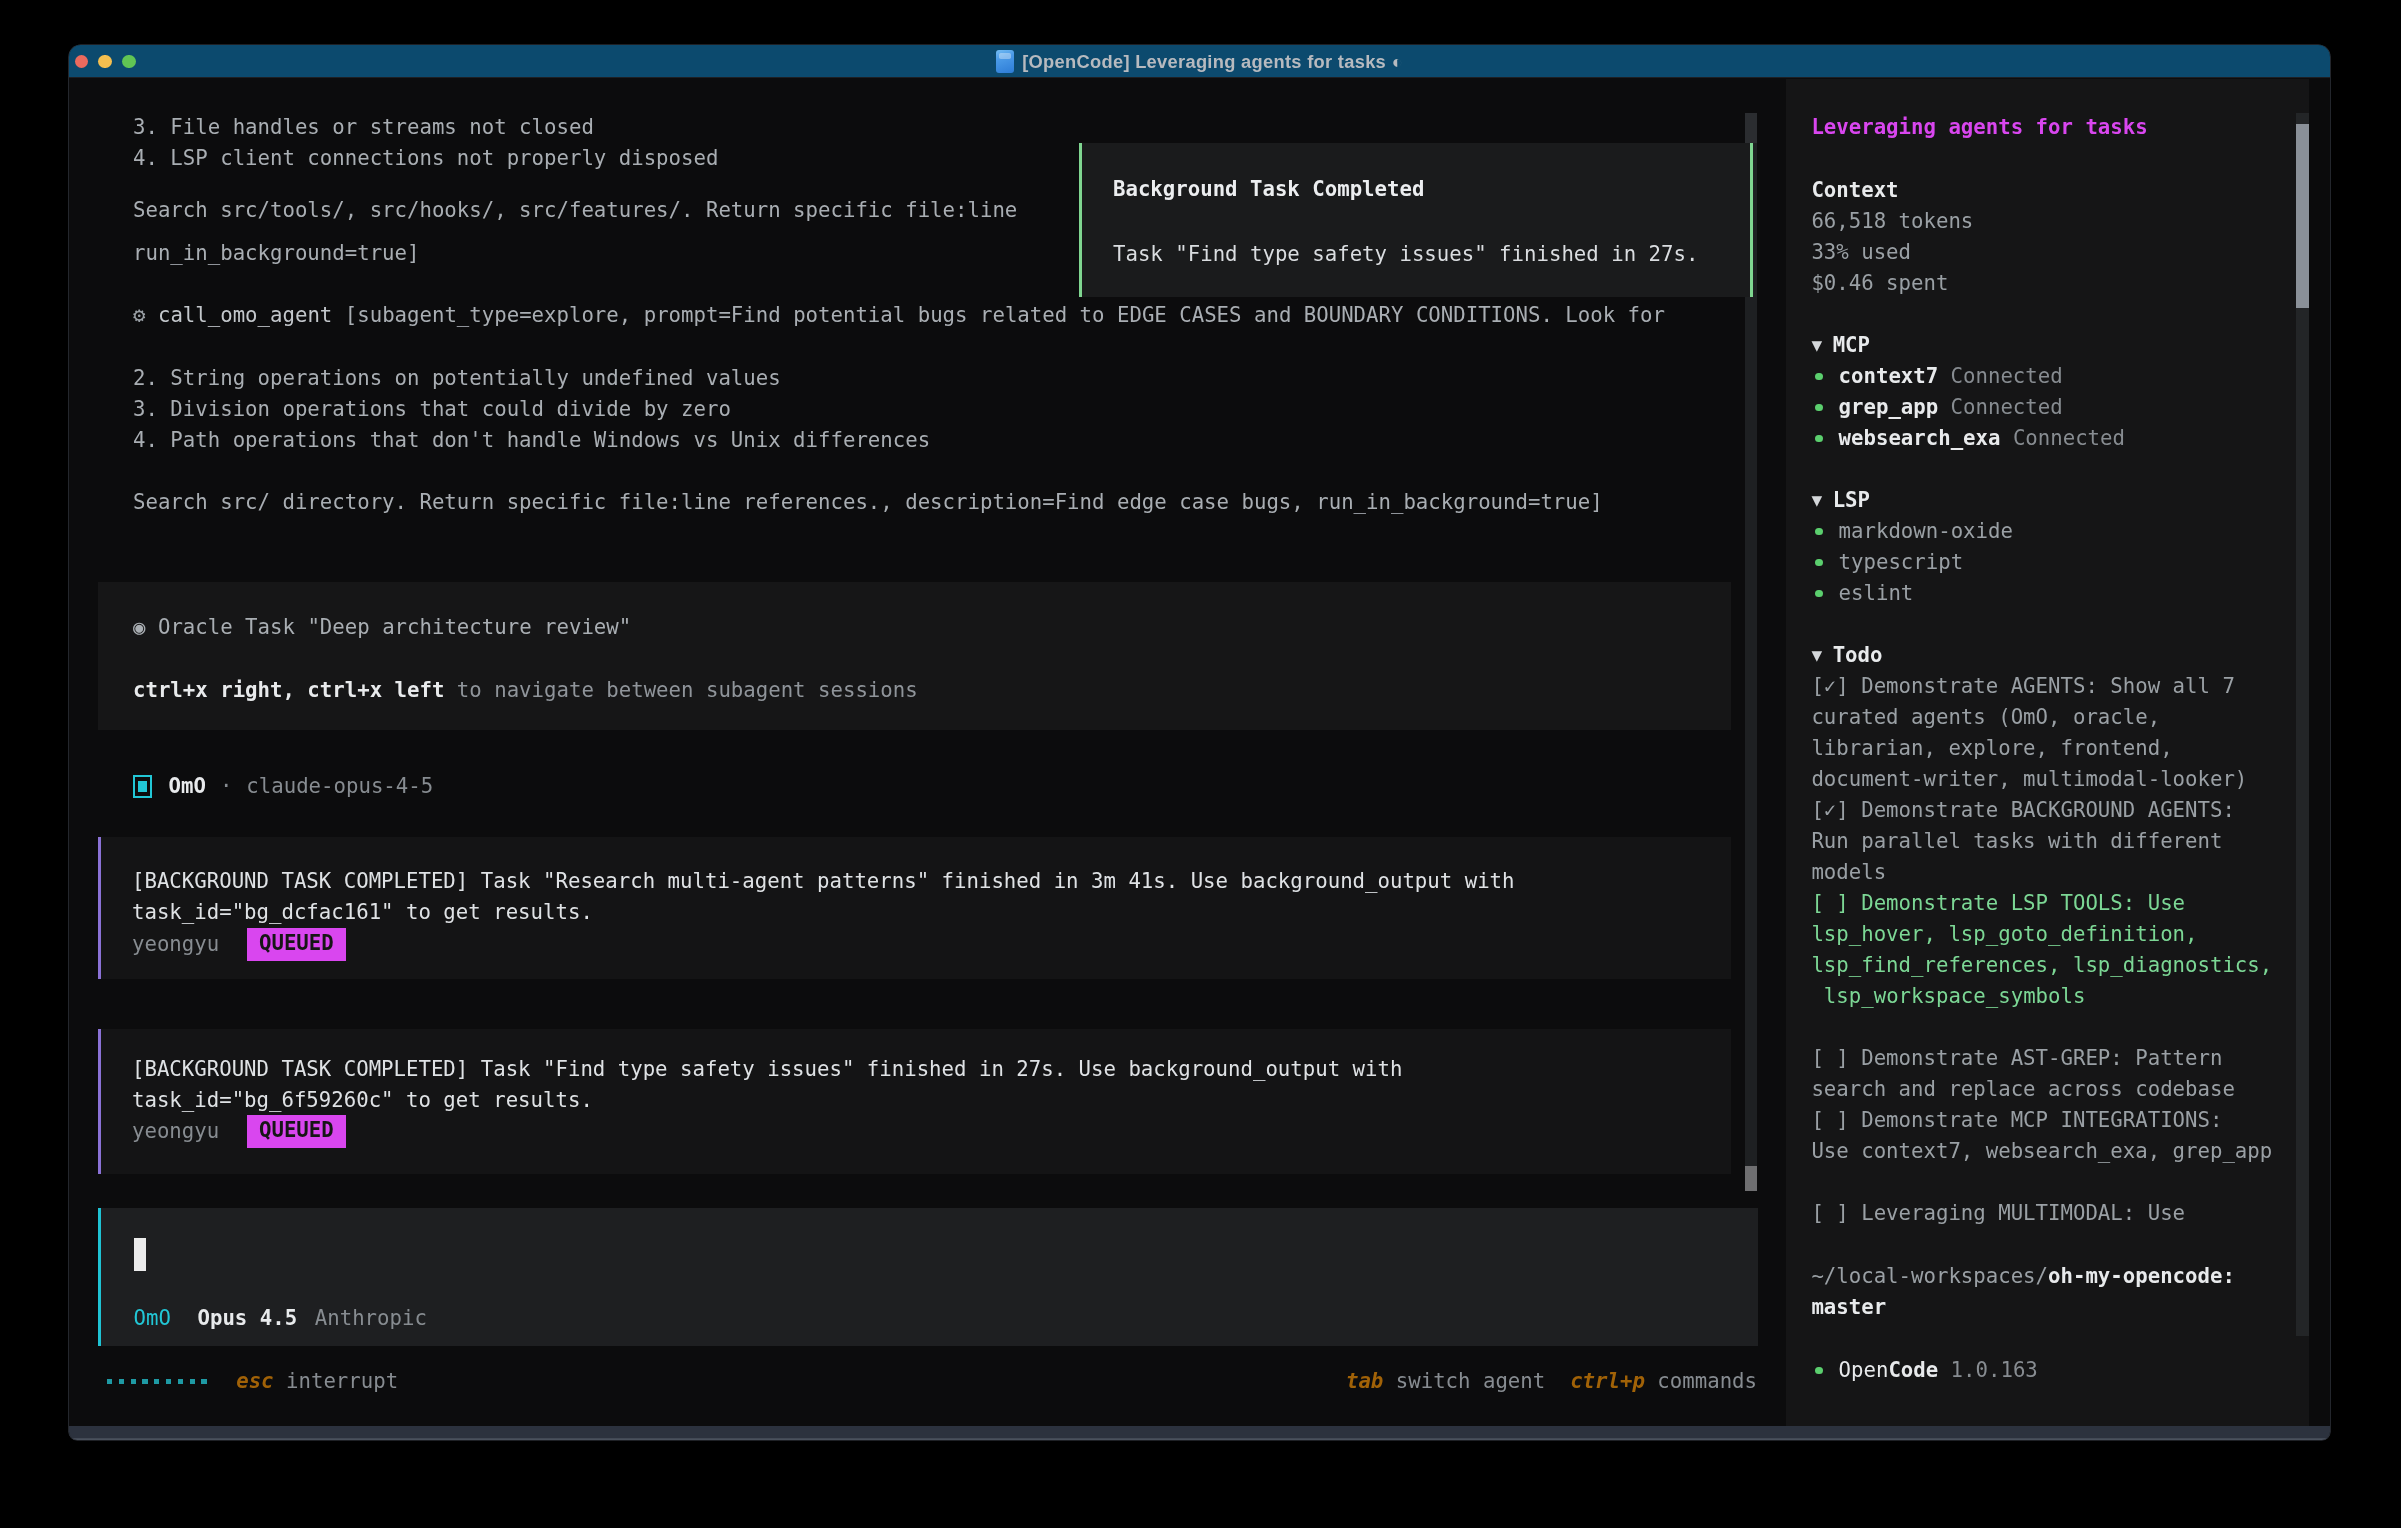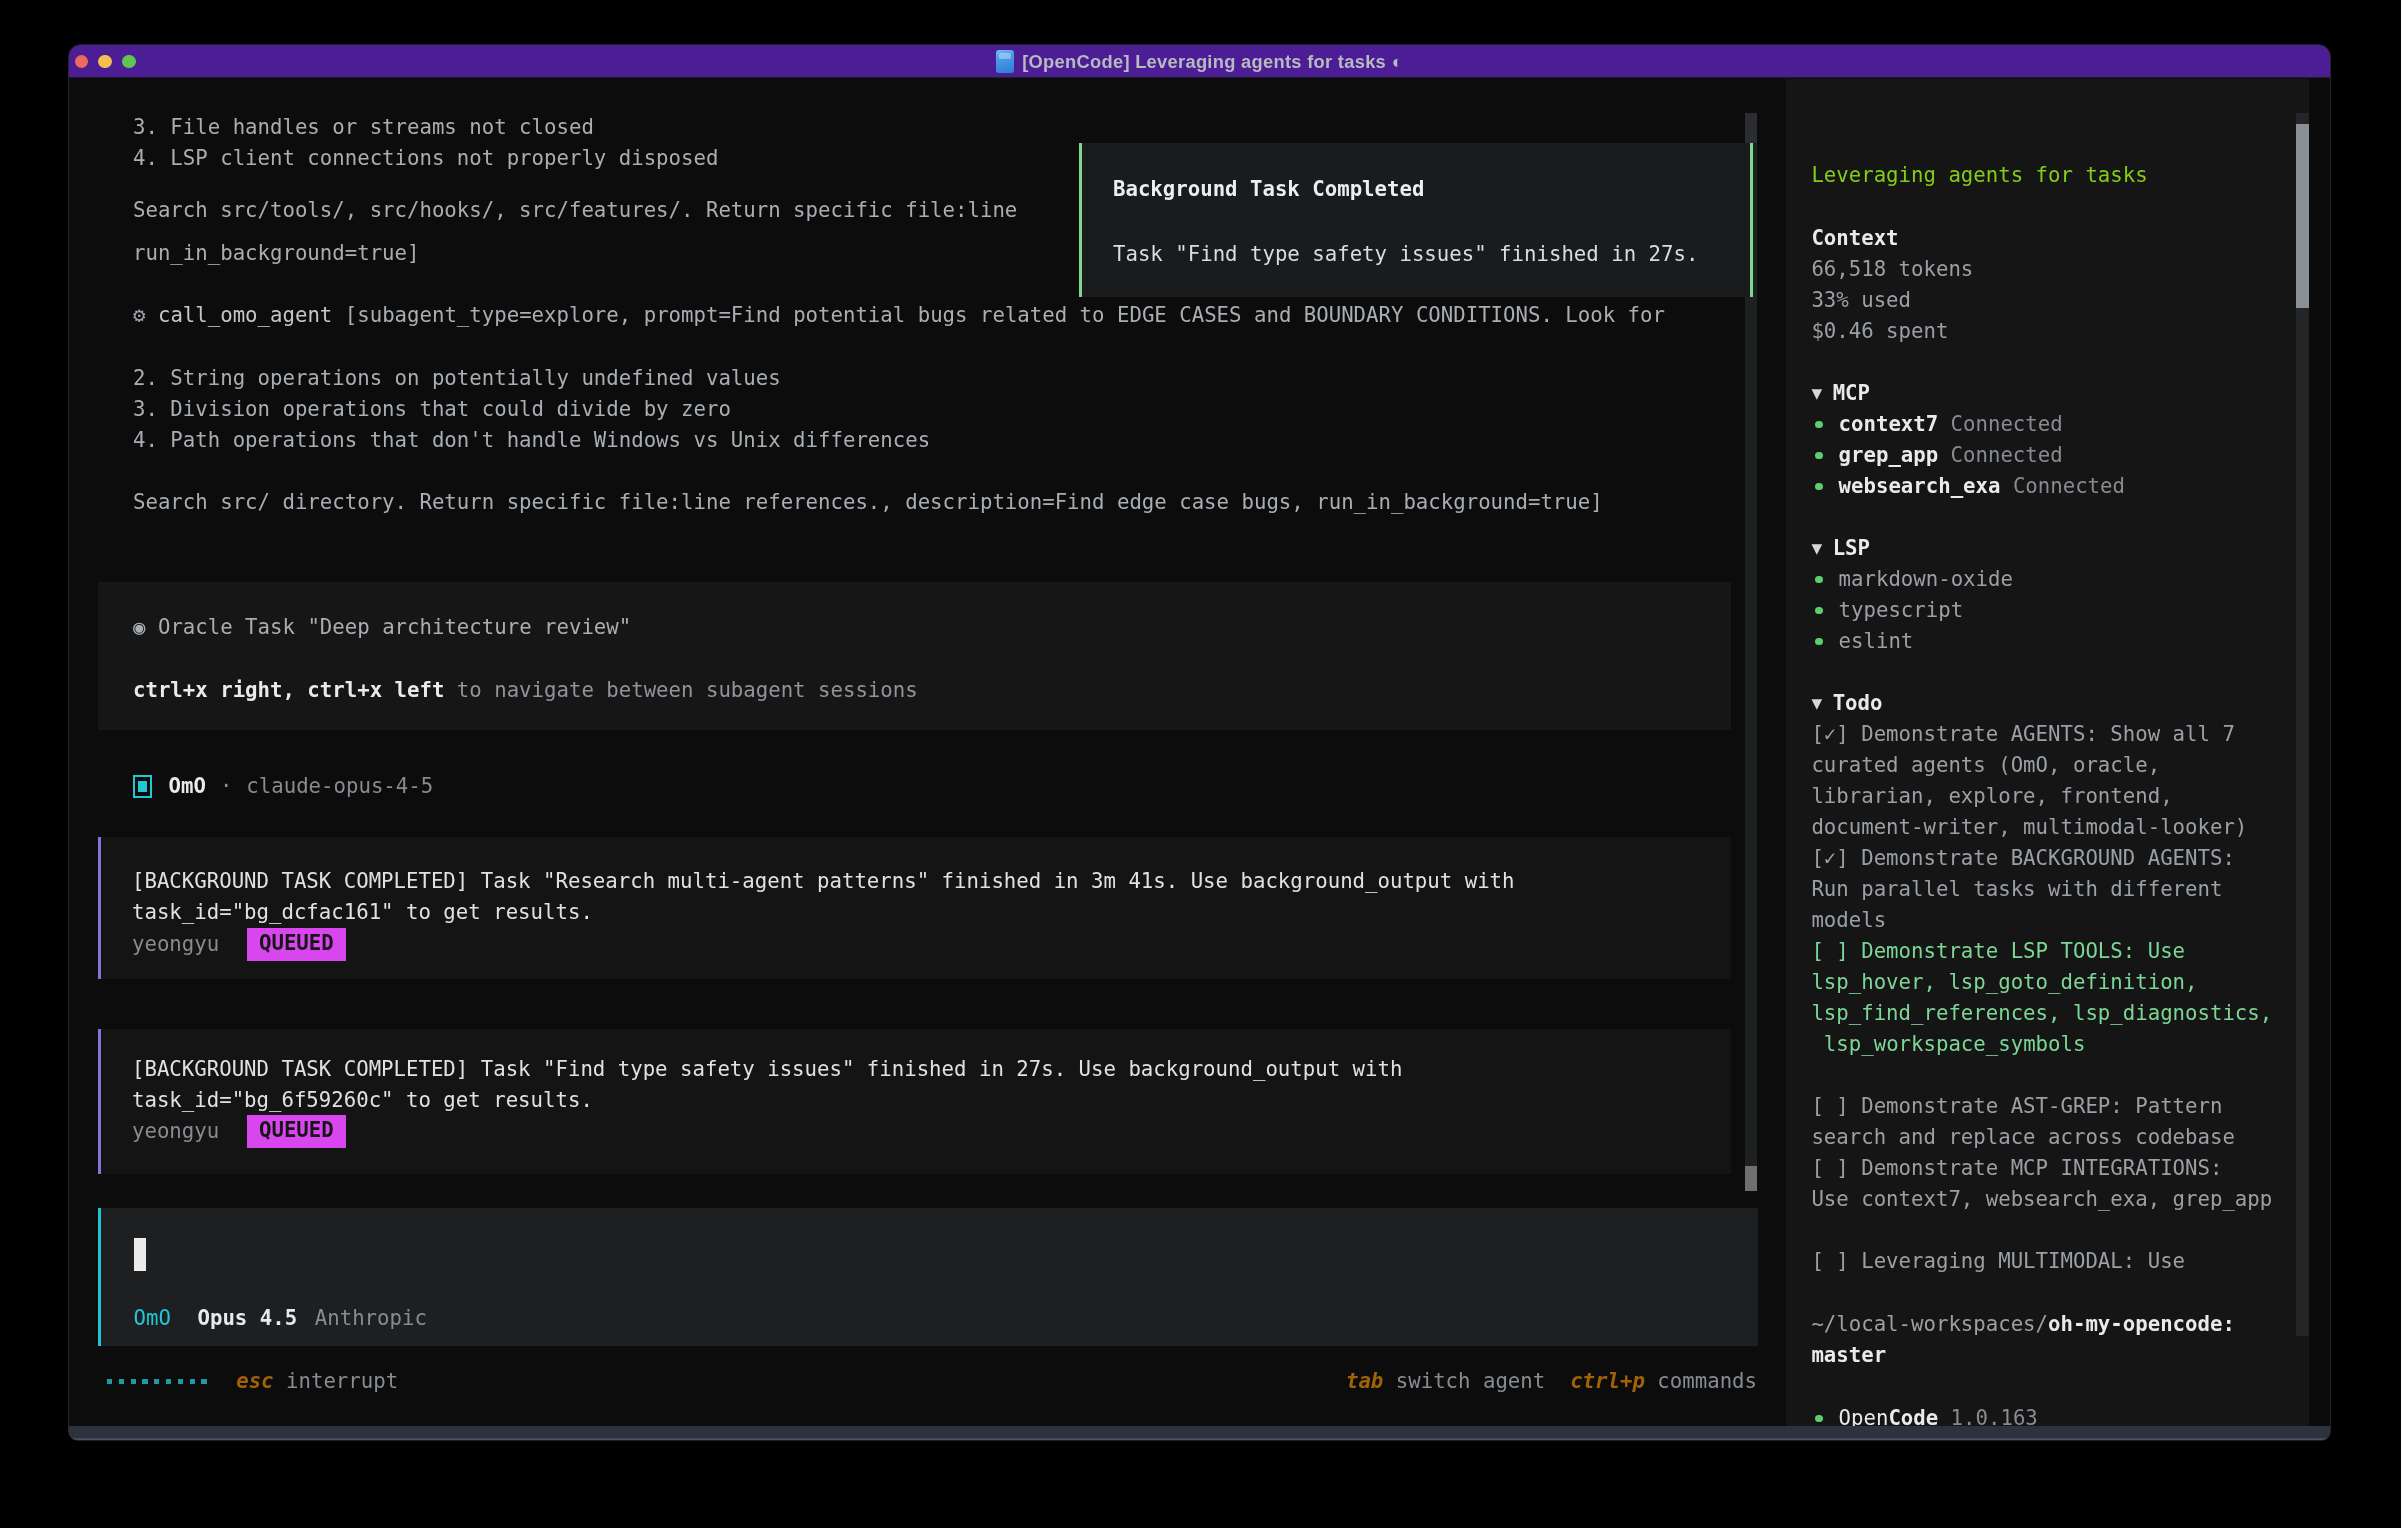--- a/index.html
+++ b/index.html
@@ -2,21 +2,21 @@
 <html style="font-size:9.5px"><head>
 <meta charset="utf-8">
 <style>
   * { margin:0; padding:0; box-sizing:border-box; }
   html,body { width:2401px; height:1528px; background:#000; overflow:hidden; }
   body { font-family:"DejaVu Sans Mono","DejaVu Sans",monospace; font-size:20.7px; line-height:31px; color:#a9aeb3; }
 
   .window { position:absolute; left:69px; top:45px; width:2261px; height:1395px;
             background:#0c0c0d; border-radius:11.8px 11.8px 8.3px 8.3px; box-shadow:0 0 0 0.6px #3c414b; overflow:hidden; }
 
-  .titlebar { position:absolute; left:0; top:0; width:100%; height:33px; background:#4c1d95;
+  .titlebar { position:absolute; left:0; top:0; width:100%; height:33px; background:#0c4a6e;
               border-bottom:0.6px solid #1e1f23; }
   .traffic { position:absolute; top:9.5px; left:5.9px; display:flex; gap:10px; }
   .light { width:13.6px; height:13.6px; border-radius:50%; }
   .light.red{ background:#ec6a5e; } .light.yellow{ background:#f5bf4f; } .light.green{ background:#61c554; }
   .title-center { position:absolute; left:0; top:0; width:100%; height:33px; display:flex; align-items:center; justify-content:center; gap:8.3px; }
   .doc-icon { width:17.7px; height:22.5px; border-radius:3px; background:linear-gradient(160deg,#74bdf4 0%,#4a9ae8 35%,#2d7cd6 100%); position:relative; }
   .doc-icon::after { content:""; position:absolute; left:2.4px; top:3px; right:2.4px; height:5.3px; border-radius:1.8px; background:rgba(255,255,255,.35); }
   .win-title { font-family:"Liberation Sans","DejaVu Sans",sans-serif; font-weight:bold; font-size:18.3px; color:#b7babf; letter-spacing:0.3px; }
 
   .content { position:absolute; left:0; top:34px; width:2261px; height:1348px; background:#0c0c0d; }
@@ -60,21 +60,21 @@
   .dots i { width:5.3px; height:5.3px; background:#1e9aa4; display:block; }
 
   .m-scroll { position:absolute; left:1676px; top:34px; width:12.4px; height:1078px; background:#1e2022; z-index:1; }
   .m-scroll .topseg { position:absolute; left:0; top:0; width:100%; height:29.5px; background:#2b2d30; }
   .m-scroll .thumb { position:absolute; left:0; top:1053px; width:100%; height:25.4px; background:#6f6f71; }
 
   .sidebar { position:absolute; left:1717px; top:0; width:523px; height:100%; background:#151516; overflow:hidden; }
   .gutter { position:absolute; left:2240px; top:0; width:21px; height:100%; background:#0b0b0c; }
   .sb-inner { position:absolute; left:25.4px; top:33px; width:473px; }
   .spacer54{height:32px;} .spacer52{height:31px;} .spacer53{height:31px;}
-  .sb-title { font-weight:normal; color:#84cc16; white-space:pre;margin-top:48px; }
+  .sb-title { font-weight:bold; color:#d946ef; white-space:pre; }
   .sb-head { font-weight:bold; color:#e8eaec; white-space:pre; }
   .sb-row { display:flex; align-items:center; height:31px; }
   .gdot { width:7.7px; height:7.7px; border-radius:50%; background:#5bcf6e; margin:0 15.4px 0 4.1px; flex:none; }
   .tri { color:#d4d7da; margin-right:10.6px; font-size:17.7px; }
   .sb-gray { color:#9aa0a5; }
   .wrapp { width:468px; white-space:pre-wrap; color:#9aa0a5; }
   .wrapp.green { color:#7cd795; }
   .s-scroll { position:absolute; left:510px; top:34px; width:13px; height:1223px; background:#232527; }
   .s-scroll .thumb { position:absolute; left:0; top:10.6px; width:100%; height:184px; background:#8a9098; }
 

